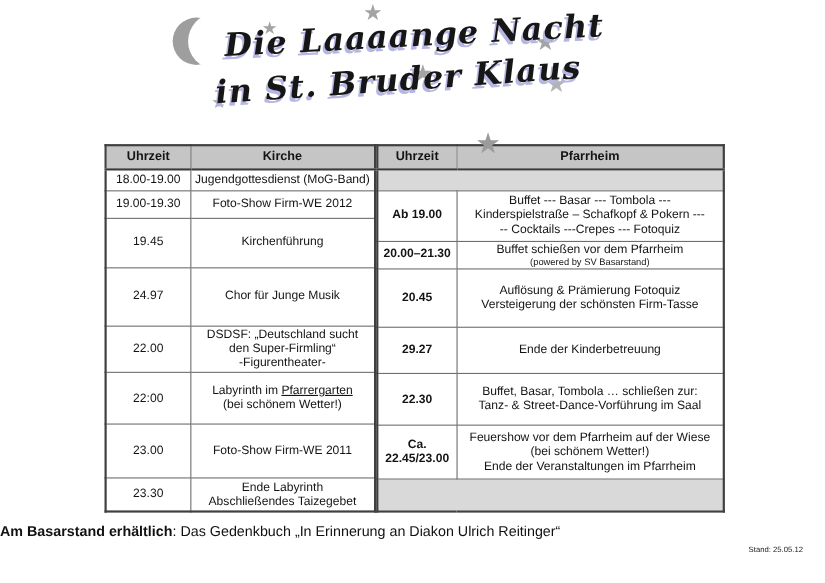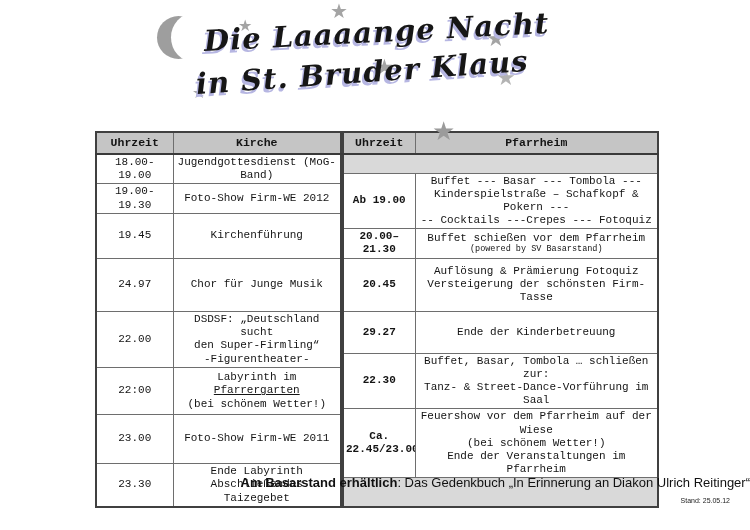--- a/index.html
+++ b/index.html
@@ -21,36 +21,36 @@
   .s7{left:432px;top:118px;font-size:26px;color:#9b9b9b;z-index:3;}
 
   .title{position:absolute;font-family:"DejaVu Serif",serif;font-style:italic;font-weight:bold;
          color:#161616;text-shadow:-2px 3px 0 #b6b6e2;white-space:nowrap;z-index:2;
          text-align:center;letter-spacing:1px;}
   .tl1{left:204px;top:24px;width:300px;font-size:29px;transform:rotate(-3deg);transform-origin:left center;}
   .tl2{left:196px;top:67px;width:330px;font-size:29px;transform:rotate(-4deg);transform-origin:left center;}
 
   
   .tables{position:absolute;left:95px;top:131px;display:flex;z-index:2;}
-  table.t{border-collapse:collapse;table-layout:fixed;border:2px solid #404040;font-family:Liberation Mono, monospace;}
+  table.t{border-collapse:collapse;table-layout:fixed;border:2px solid #404040;}
   table.tleft{width:245px;}
   table.tright{width:315px;}
   .t td{border:1px solid #6e6e6e;padding:1px 2px;text-align:center;vertical-align:middle;
         font-size:11px;line-height:1.2;overflow:hidden;}
   .t td.hd{background:#c5c5c5;font-weight:bold;font-size:11.5px;border-bottom:2px solid #3a3a3a;}
   .t td.shade{background:#d9d9d9;}
   .t td.timeb{font-weight:bold;}
   .note{font-size:8.5px;line-height:1.15;}
   .u{text-decoration:underline;}
   tr.h22{height:22px;} tr.h19{height:19px;} tr.h25{height:25px;} tr.h45{height:45px;}
   tr.h46{height:46px;} tr.h24{height:24px;} tr.h53{height:53px;} tr.h42{height:42px;}
   tr.h47{height:47px;margin-left:40px;} tr.h49{height:49px;margin-top:28px;} tr.h29{height:29px;}
 
   
-  .footer{position:absolute;left:0;top:475px;width:750px;text-align:right;font-size:13px;color:#111;z-index:2;}
+  .footer{position:absolute;left:0;top:475px;width:750px;text-align:left;font-size:13px;color:#111;z-index:2;}
   .footer .b{font-weight:bold;}
   .stand{position:absolute;right:20px;top:497px;font-size:7px;color:#222;z-index:2;}
 </style>
 </head>
 <body>
 
 <div class="page">
 
   <div class="moon"></div>
   <span class="star s1">★</span>

